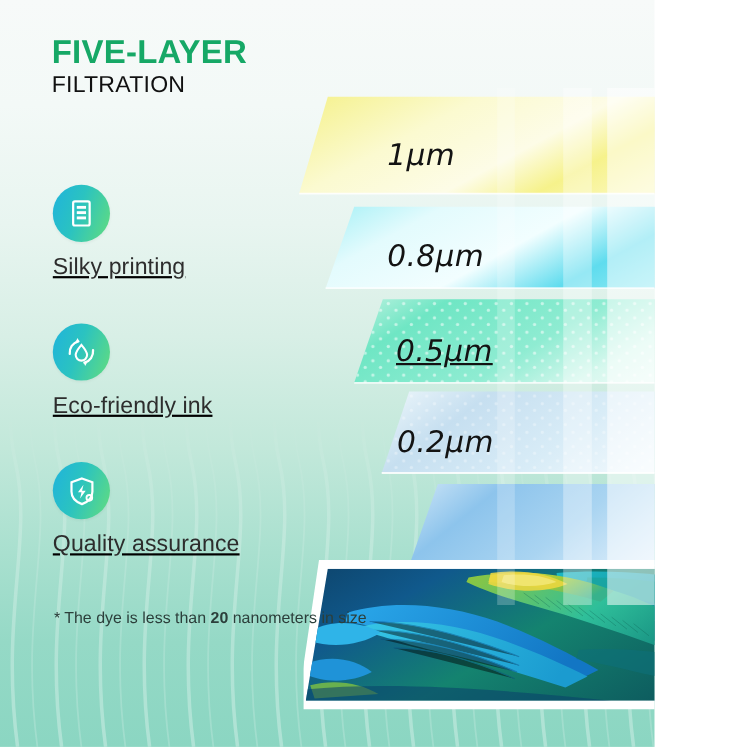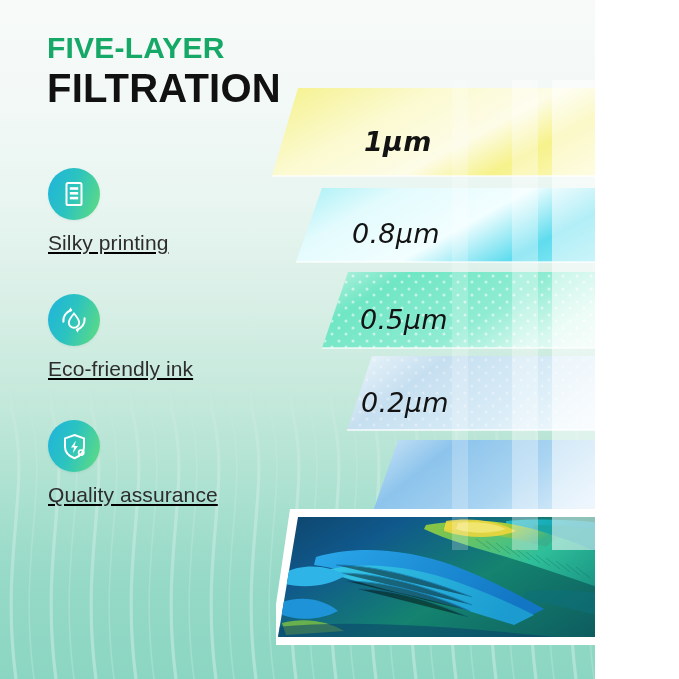--- a/index.html
+++ b/index.html
@@ -45,22 +45,22 @@
     line-height: 1.08;
   }
   .title-line1 {
     font-size: 30px;
     font-weight: bold;
     letter-spacing: 0.2px;
     color: #16a866;
     display: block;
   }
   .title-line2 {
-    font-size: 40px;
-    font-weight: bold;
+    font-size: 21px;
+    font-weight: normal;
     letter-spacing: 0.2px;
     color: #111111;
     display: block;
     margin-top: 3px;
   }
 
   
   .features {
     position: absolute;
     left: 48px;
@@ -365,19 +365,20 @@
       <path d="M0,132 C80,124 180,132 280,142 L420,142 L420,150 L0,150 Z" fill="#0a3f6b" opacity="0.55"></path>
       <path d="M250,96 C300,92 360,102 420,116 L420,142 C350,128 292,112 248,104 Z" fill="#0e6f7a" opacity="0.6"></path>
     </g>
   </svg>
 
   <div class="band" style="left:512px; width:26px; background:rgba(255,255,255,0.34);"></div>
   <div class="band" style="left:552px; width:48px; background:rgba(255,255,255,0.52);"></div>
   <div class="band" style="left:614px; width:34px; background:rgba(255,255,255,0.30);"></div>
   <div class="band" style="left:452px; width:16px; background:rgba(255,255,255,0.22);"></div>
 
-  <div class="layer-label" style="left:364px; top:126px;font-weight:bold;">1μm</div>
+  <div class="layer-label" style="left:352px; top:126px;">1μm</div>
   <div class="layer-label" style="left:352px; top:218px;">0.8μm</div>
-  <div class="layer-label" style="left:360px; top:304px;">0.5μm</div>
+  <div class="layer-label" style="left:360px; top:304px;text-decoration:underline;">0.5μm</div>
   <div class="layer-label" style="left:361px; top:387px;">0.2μm</div>
 
+  <div class="footnote"><span>* The dye is less than </span><b>20</b><span> nanometers in size</span></div>
 
 </div>
 
 </body></html>

